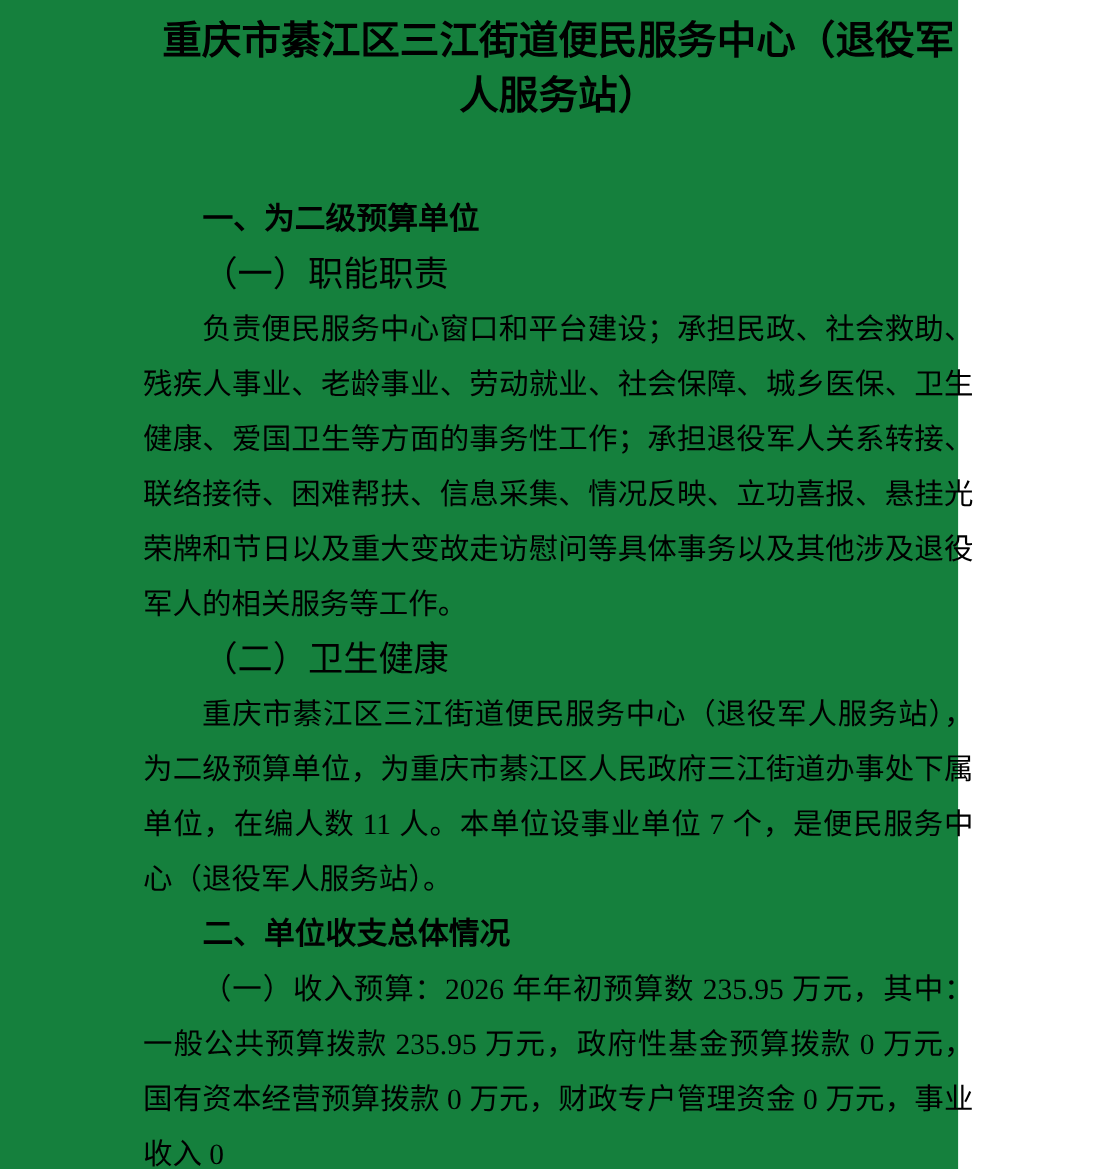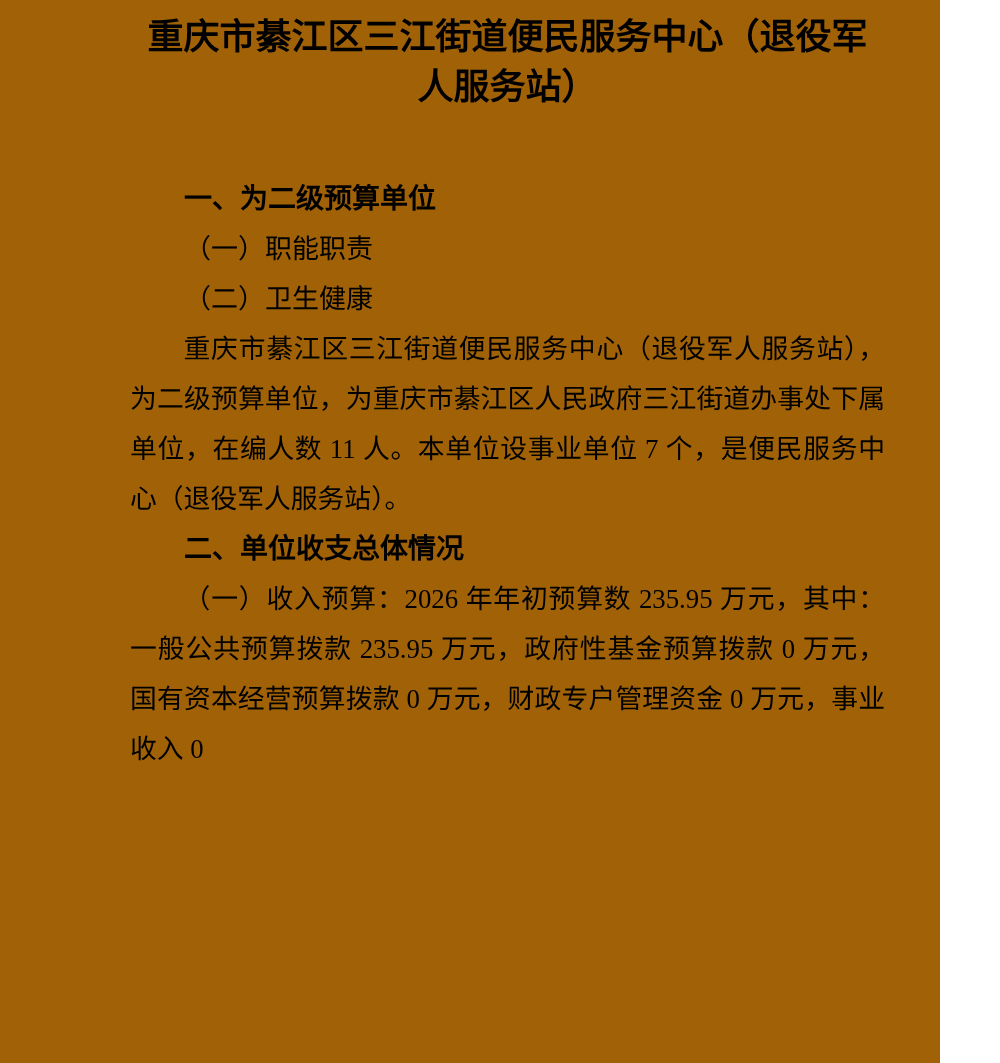--- a/index.html
+++ b/index.html
@@ -7,23 +7,23 @@
     padding: 0;
     background: #ffffff;
   }
   body {
     width: 1000px;
     height: 1063px;
     overflow: hidden;
     color: #000000;
   }
   .page {
-    width: 940px;
+    width: 871px;
     height: 1063px;
-    background: #a16207;
+    background: #15803d;
     box-sizing: border-box;
   }
   .doc {
     width: 755px;
     margin-left: 130px;
   }
   
   .title-block {
     padding-top: 12px;
     margin-bottom: 62px;
@@ -42,21 +42,21 @@
     font-weight: 700;
     font-size: 28px;
     line-height: 50px;
   }
   
   .h2 {
     margin: 0;
     padding-left: 54px;
     font-family: "Liberation Serif", "DejaVu Serif", serif;
     font-weight: 400;
-    font-size: 27px;
+    font-size: 32px;
     line-height: 50px;
   }
   
   .para {
     margin: 0;
     font-family: "Liberation Serif", "DejaVu Serif", serif;
     font-weight: 400;
     font-size: 26.8px;
     line-height: 50px;
     text-align: justify;
@@ -71,20 +71,21 @@
   <div class="doc">
 
     <header class="title-block">
       <div>重庆市綦江区三江街道便民服务中心（退役军人服务站）</div>
     </header>
 
     <div class="h1">一、为二级预算单位</div>
 
     <div class="h2">（一）职能职责</div>
 
+    <p class="para">负责便民服务中心窗口和平台建设；承担民政、社会救助、残疾人事业、老龄事业、劳动就业、社会保障、城乡医保、卫生健康、爱国卫生等方面的事务性工作；承担退役军人关系转接、联络接待、困难帮扶、信息采集、情况反映、立功喜报、悬挂光荣牌和节日以及重大变故走访慰问等具体事务以及其他涉及退役军人的相关服务等工作。</p>
 
     <div class="h2">（二）卫生健康</div>
 
     <p class="para">重庆市綦江区三江街道便民服务中心（退役军人服务站），为二级预算单位，为重庆市綦江区人民政府三江街道办事处下属单位，在编人数 11 人。本单位设事业单位 7 个，是便民服务中心（退役军人服务站）。</p>
 
     <div class="h1">二、单位收支总体情况</div>
 
     <p class="para">（一）收入预算：2026 年年初预算数 235.95 万元，其中：一般公共预算拨款 235.95 万元，政府性基金预算拨款 0 万元，国有资本经营预算拨款 0 万元，财政专户管理资金 0 万元，事业收入 0</p>
 
   </div>

